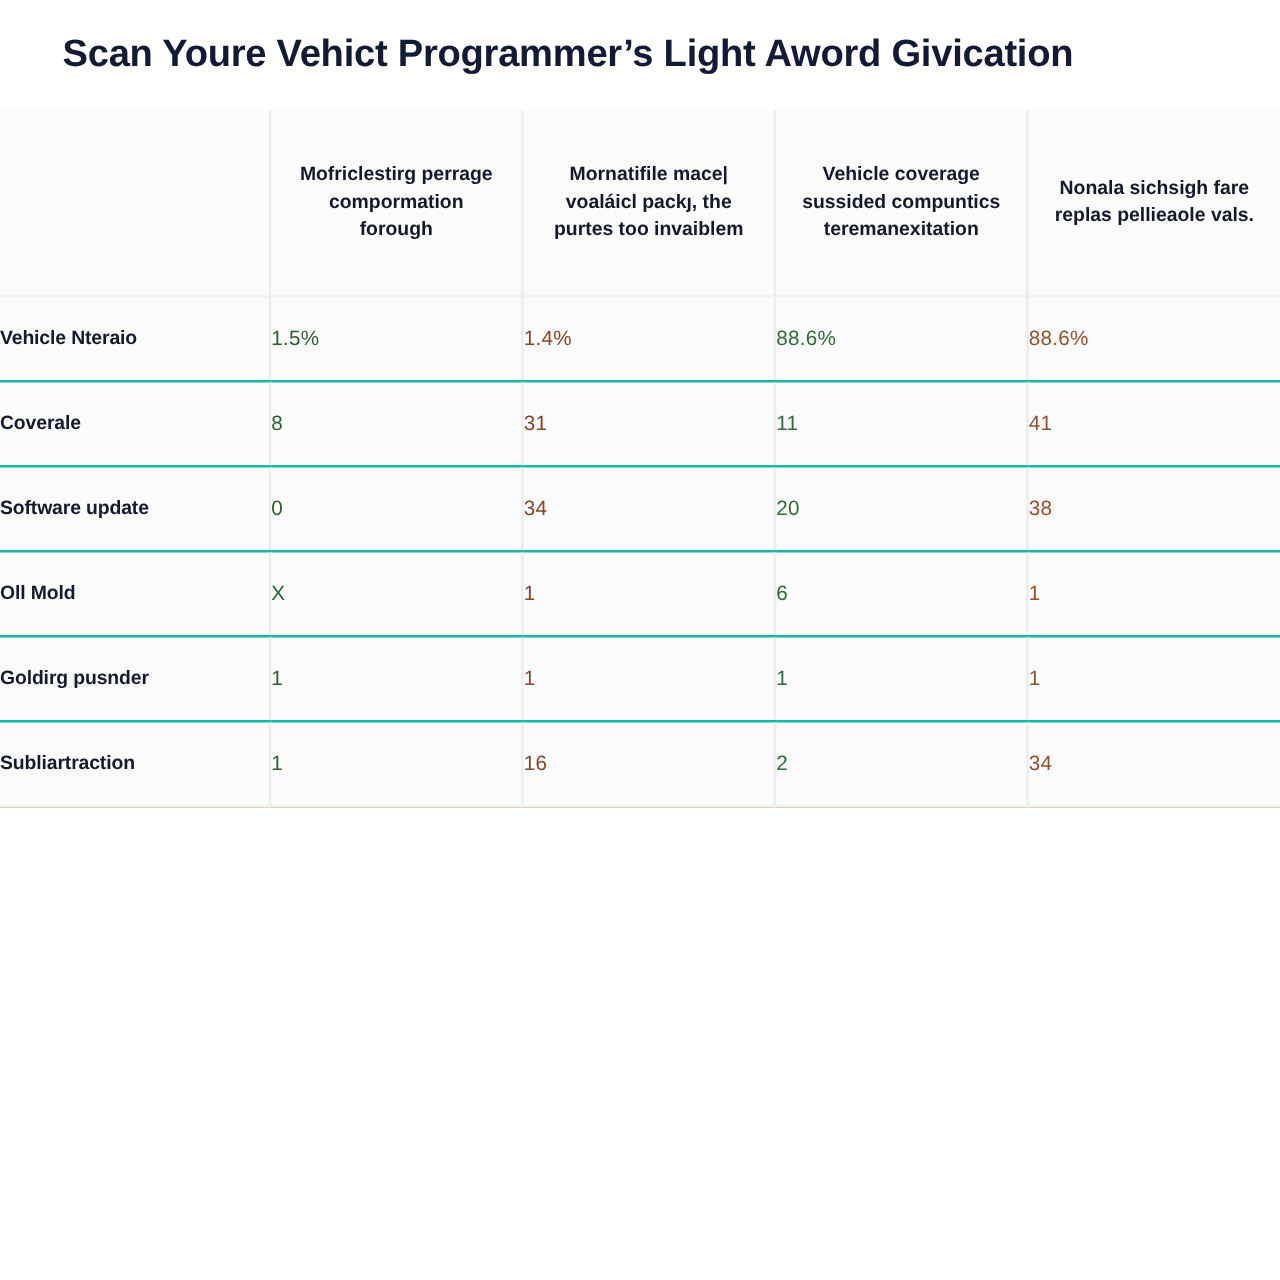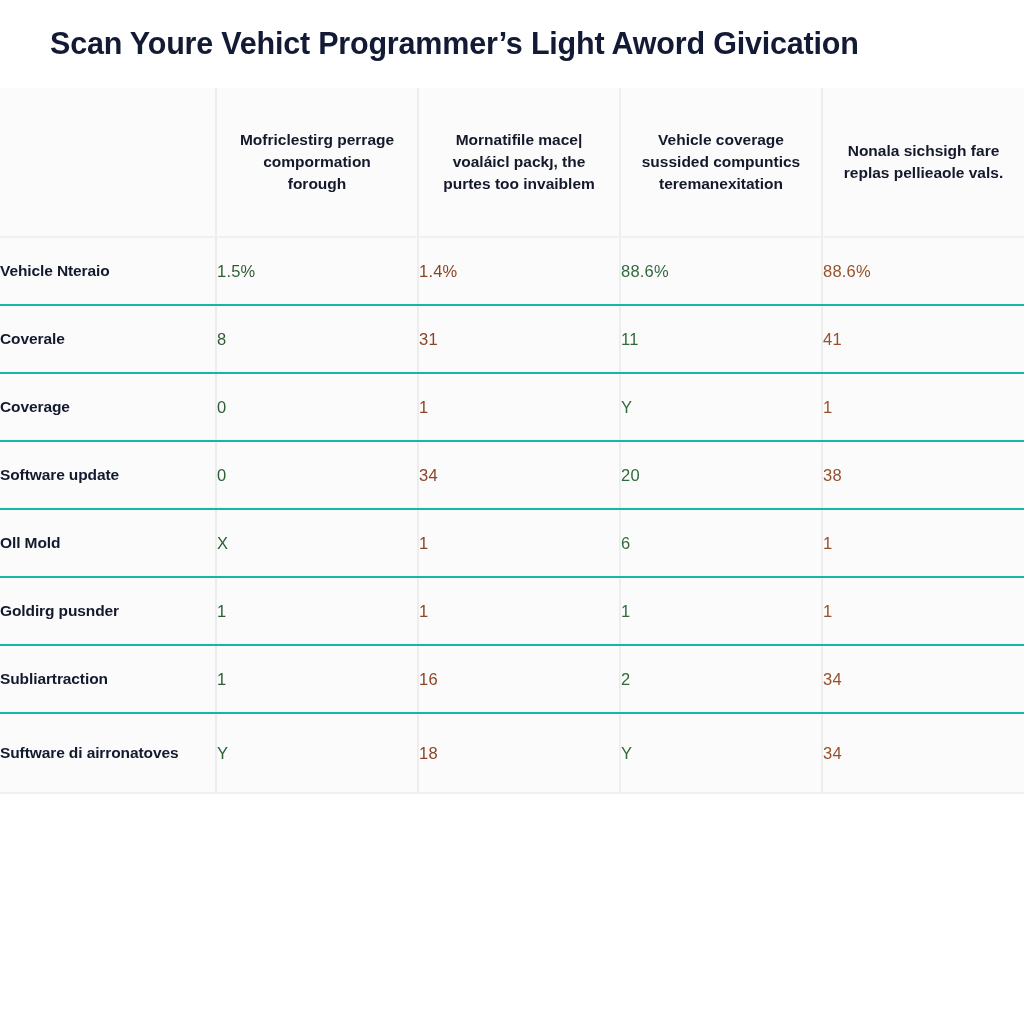--- a/index.html
+++ b/index.html
@@ -165,27 +165,20 @@
         </tr>
 
         <tr>
           <td class="row-label">Coverale</td>
           <td class="cell-val v-green">8</td>
           <td class="cell-val v-brown">31</td>
           <td class="cell-val v-green-soft">11</td>
           <td class="cell-val v-brown-soft">41</td>
         </tr>
 
-        <tr>
-          <td class="row-label">Coverage</td>
-          <td class="cell-val v-green">0</td>
-          <td class="cell-val v-brown">1</td>
-          <td class="cell-val v-green-soft">Y</td>
-          <td class="cell-val v-brown-soft">1</td>
-        </tr>
 
         <tr>
           <td class="row-label">Software update</td>
           <td class="cell-val v-green">0</td>
           <td class="cell-val v-brown">34</td>
           <td class="cell-val v-green-soft">20</td>
           <td class="cell-val v-brown-soft">38</td>
         </tr>
 
 
@@ -208,25 +201,18 @@
         </tr>
 
         <tr>
           <td class="row-label">Subliartraction</td>
           <td class="cell-val v-green">1</td>
           <td class="cell-val v-brown">16</td>
           <td class="cell-val v-green-soft">2</td>
           <td class="cell-val v-brown-soft">34</td>
         </tr>
 
-        <tr class="tall">
-          <td class="row-label">Suftware di airronatoves</td>
-          <td class="cell-val v-green">Y</td>
-          <td class="cell-val v-brown">18</td>
-          <td class="cell-val v-green-soft">Y</td>
-          <td class="cell-val v-brown-soft">34</td>
-        </tr>
 
       </tbody>
     </table>
   </div>
 
 </div>
 
 </body></html>

